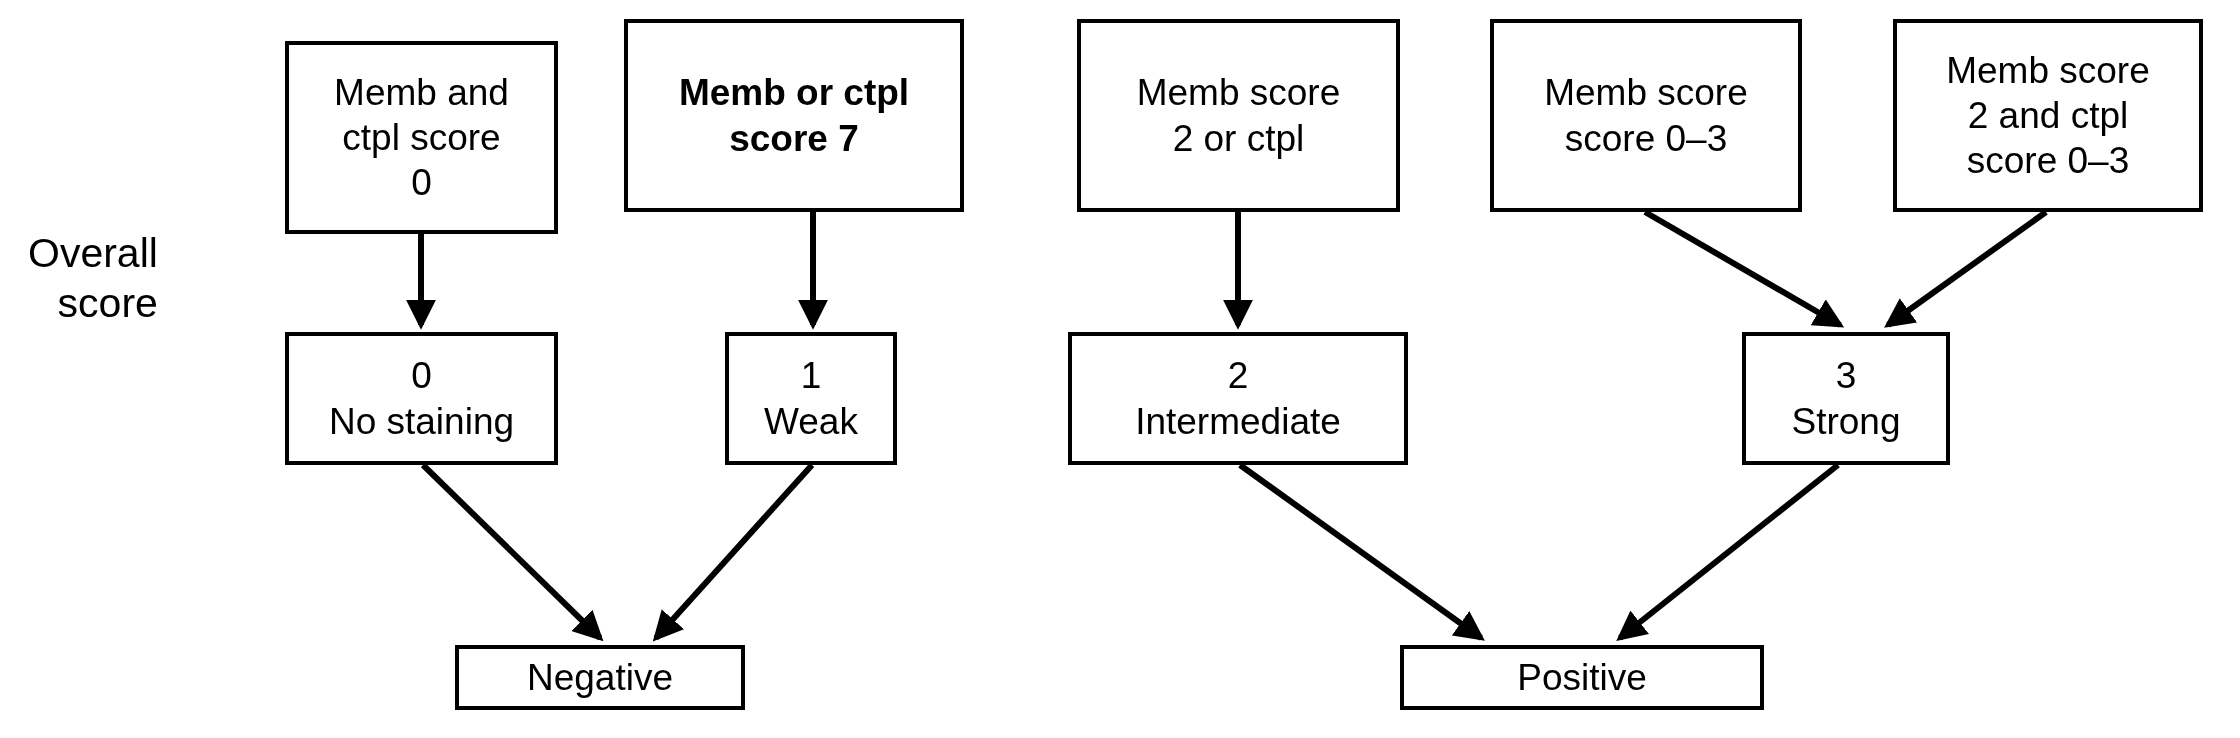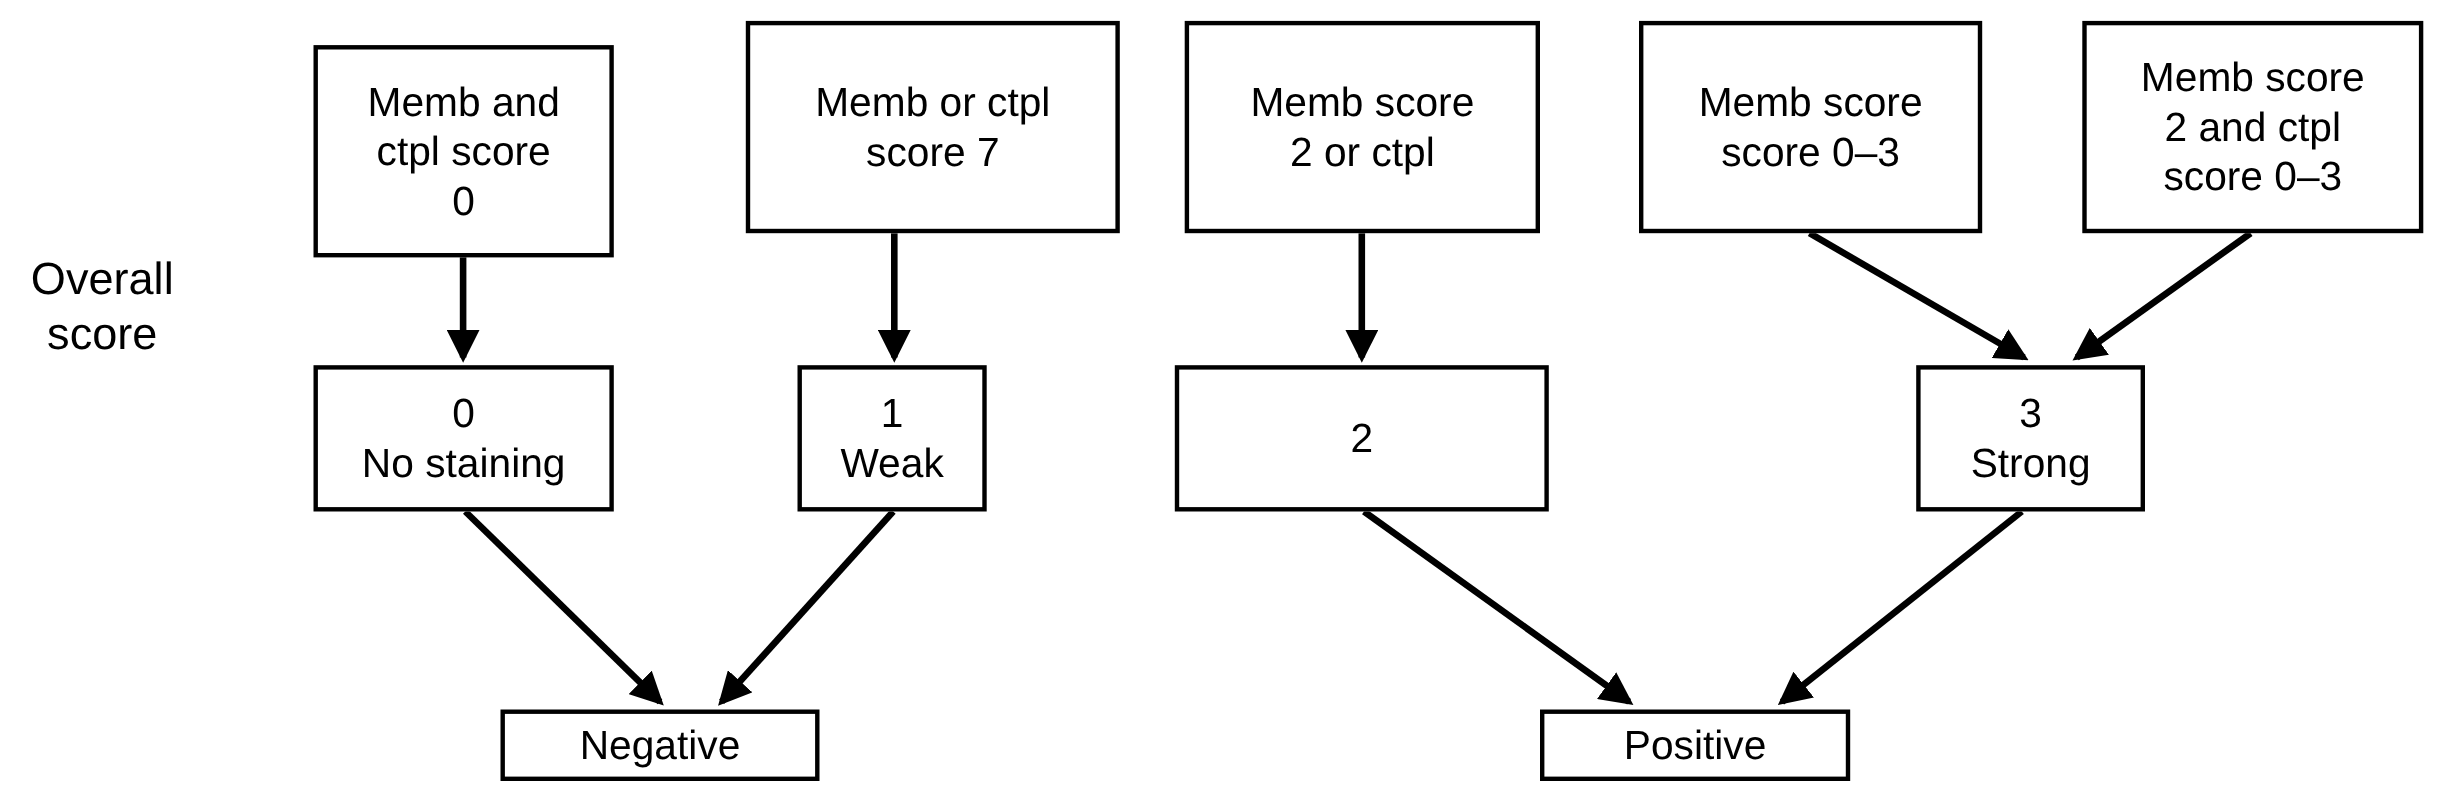--- a/index.html
+++ b/index.html
@@ -34,21 +34,21 @@
     white-space: nowrap;
   }
   .top-node { font-size: 37px; }
   .mid-node { font-size: 37px; }
   .end-node { font-size: 37px; }
 
   .row-label {
     position: absolute;
     font-size: 41px;
     line-height: 1.22;
-    text-align: center;
+    text-align: right;
     z-index: 3;
   }
   .row-label .ln { display: block; white-space: nowrap; }
 
   #edges {
     position: absolute;
     left: 0;
     top: 0;
     width: 2240px;
     height: 738px;
@@ -83,21 +83,21 @@
         <line x1="1838" y1="465" x2="1620" y2="638"></line>
       </g>
   </svg>
 
   <div id="criteria-layer">
       <div class="node top-node" style="left: 285px; top: 17px; width: 273px; height: 193px; margin-top: 24px;">
         <span class="ln">Memb and</span>
         <span class="ln">ctpl score</span>
         <span class="ln">0</span>
       </div>
-      <div class="node top-node" style="left: 678px; top: 19px; width: 340px; height: 193px;">
+      <div class="node top-node" style="left: 624px; top: 19px; width: 340px; height: 193px; font-weight: bold;">
         <span class="ln">Memb or ctpl</span>
         <span class="ln">score 7</span>
       </div>
       <div class="node top-node" style="left: 1077px; top: 19px; width: 323px; height: 193px;">
         <span class="ln">Memb score</span>
         <span class="ln">2 or ctpl</span>
       </div>
       <div class="node top-node" style="left: 1490px; top: 19px; width: 312px; height: 193px;">
         <span class="ln">Memb score</span>
         <span class="ln">score 0–3</span>
@@ -113,29 +113,30 @@
       <div class="node mid-node" style="left: 285px; top: 332px; width: 273px; height: 133px;">
         <span class="ln">0</span>
         <span class="ln">No staining</span>
       </div>
       <div class="node mid-node" style="left: 725px; top: 332px; width: 172px; height: 133px;">
         <span class="ln">1</span>
         <span class="ln">Weak</span>
       </div>
       <div class="node mid-node" style="left: 1068px; top: 332px; width: 340px; height: 133px;">
         <span class="ln">2</span>
+        <span class="ln">Intermediate</span>
       </div>
       <div class="node mid-node" style="left: 1742px; top: 332px; width: 208px; height: 133px;">
         <span class="ln">3</span>
         <span class="ln">Strong</span>
       </div>
     </div>
 
   <div id="result-layer">
       <div class="node end-node" style="left: 455px; top: 645px; width: 290px; height: 65px;">
         <span class="ln">Negative</span>
       </div>
-      <div class="node end-node" style="left: 1400px; top: 645px; width: 282px; height: 65px;">
+      <div class="node end-node" style="left: 1400px; top: 645px; width: 364px; height: 65px;">
         <span class="ln">Positive</span>
       </div>
     </div>
 
 </div>
 
 </body></html>

